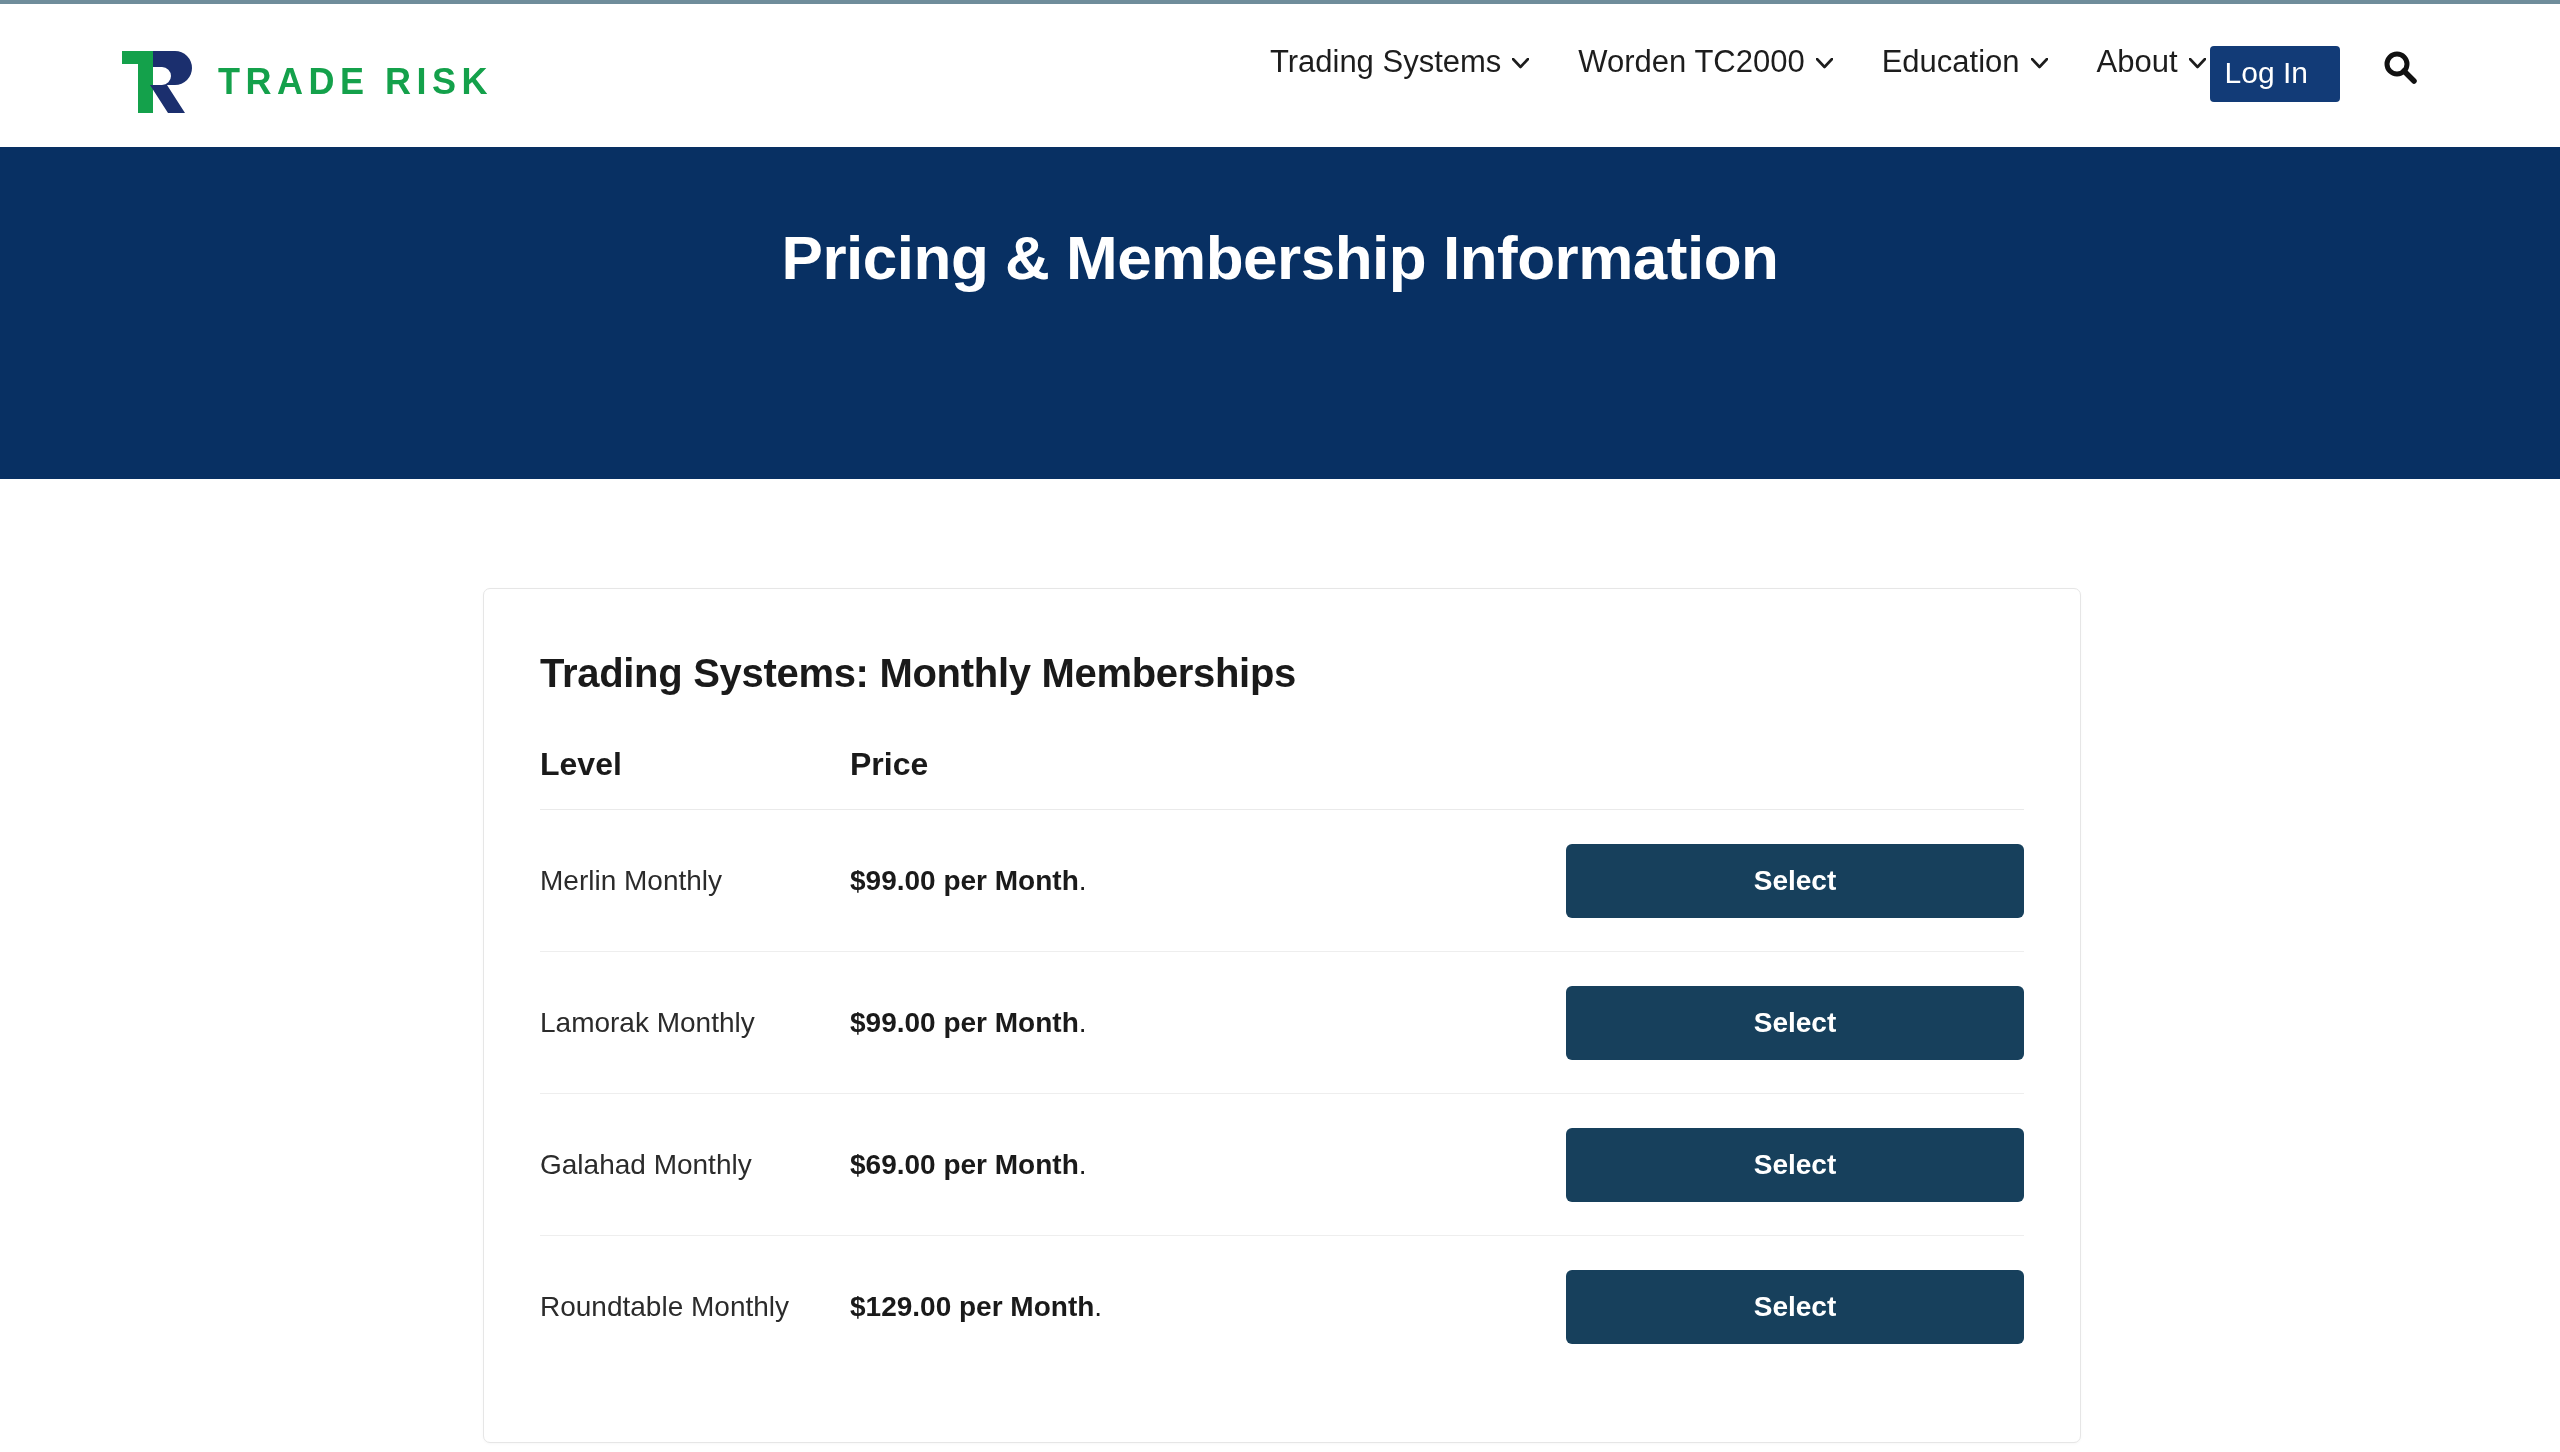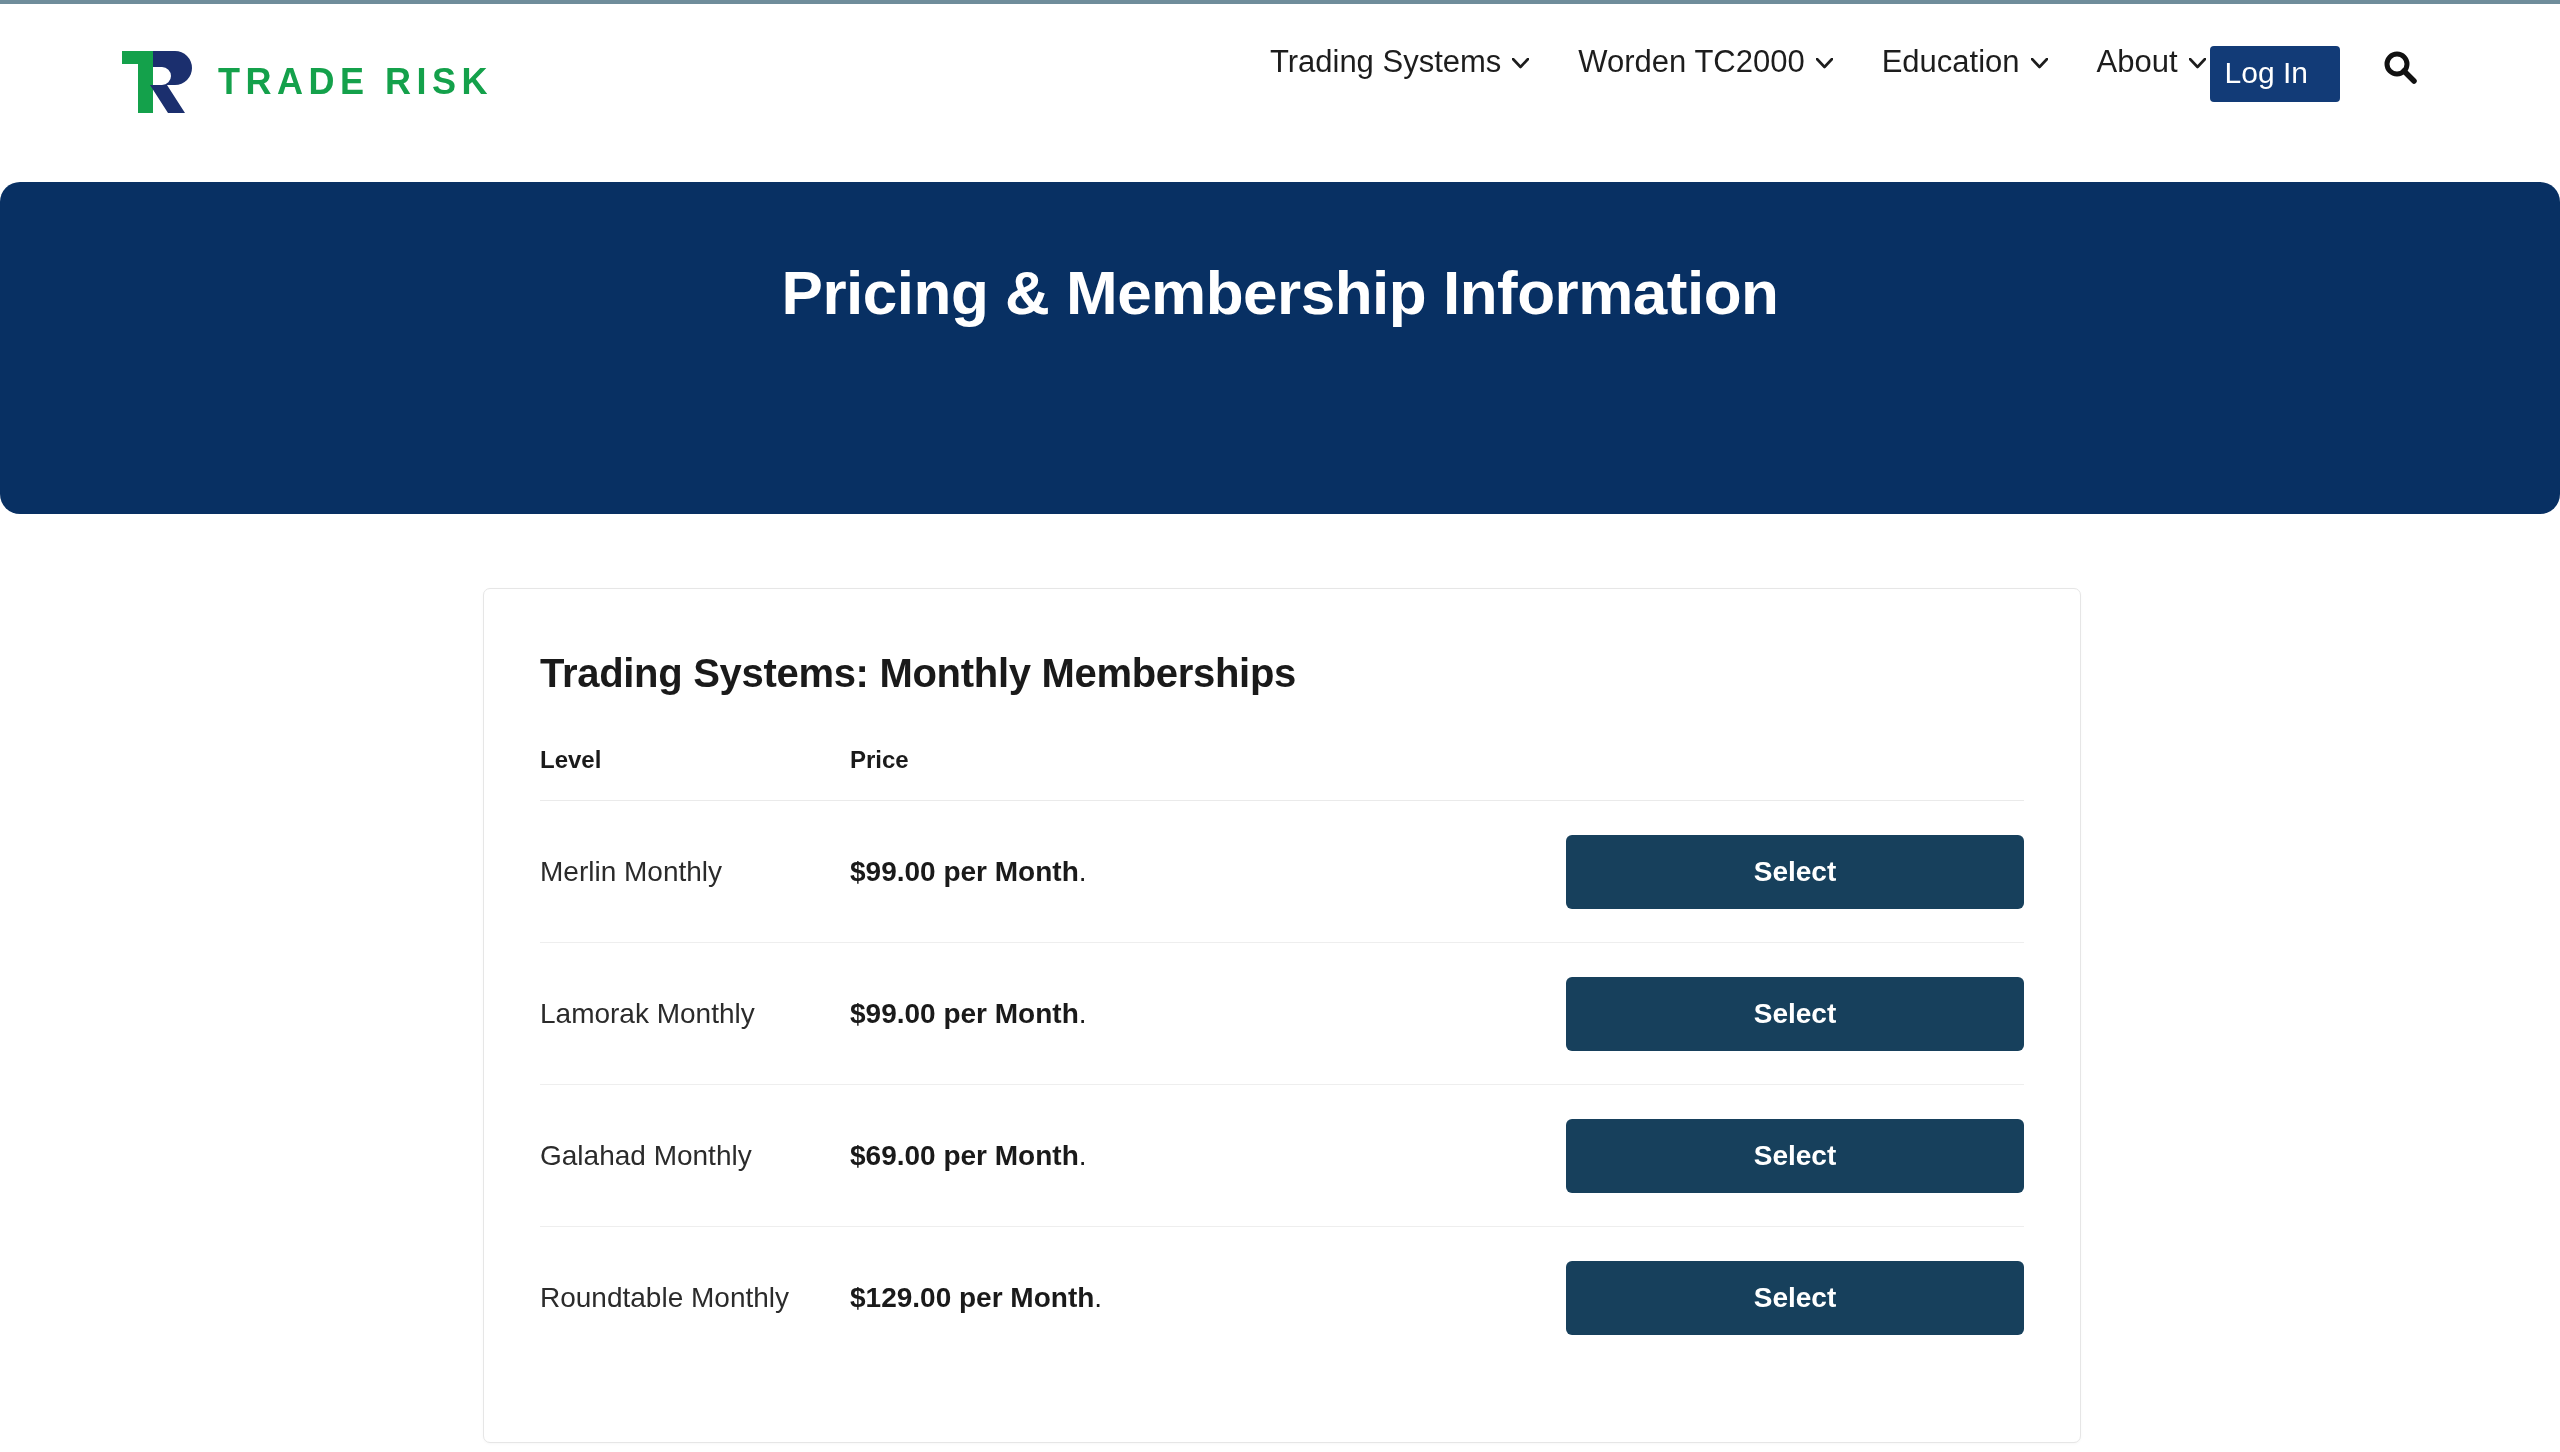--- a/index.html
+++ b/index.html
@@ -126,26 +126,25 @@
     padding: 0;
     cursor: pointer;
     display: flex;
     align-items: center;
     justify-content: center;
   }
 
   
   .hero {
     position: absolute;
-    top: 182px; left: 0;
+    top: 147px; left: 0;
     width: 2560px;
     height: 332px;
     background: #083063;
     text-align: center;
-    border-radius: 20px;
   }
 
   .hero-title {
     margin-top: 77px;
     font-size: 62px;
     font-weight: 700;
     color: #ffffff;
     letter-spacing: -0.5px;
     line-height: 1.1;
   }
@@ -188,21 +187,21 @@
   }
 
   .pricing-table {
     margin: 50px 56px 0 56px;
     width: calc(100% - 112px);
     border-collapse: collapse;
   }
 
   .pricing-table th {
     text-align: left;
-    font-size: 24px;
+    font-size: 32px;
     font-weight: 700;
     color: #1a1a1a;
     padding: 0 0 26px 0;
     border-bottom: 1px solid #eaeaea;
   }
 
   .col-level { width: 310px; }
   .col-price { width: 540px; }
   .col-action { width: auto; }
 

